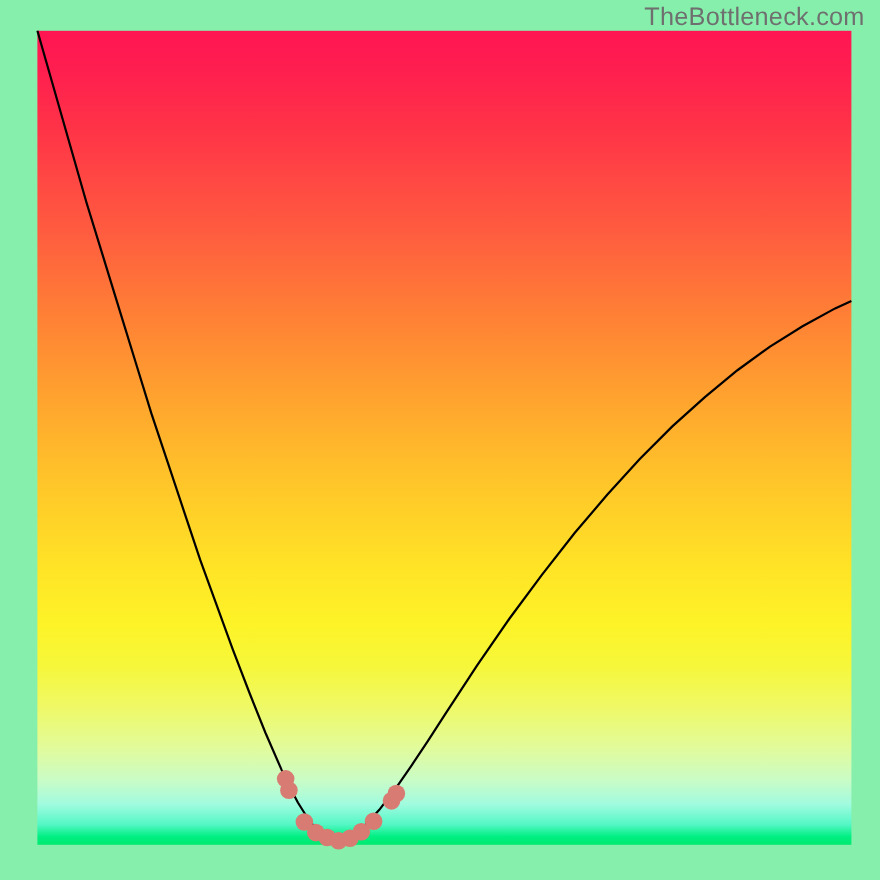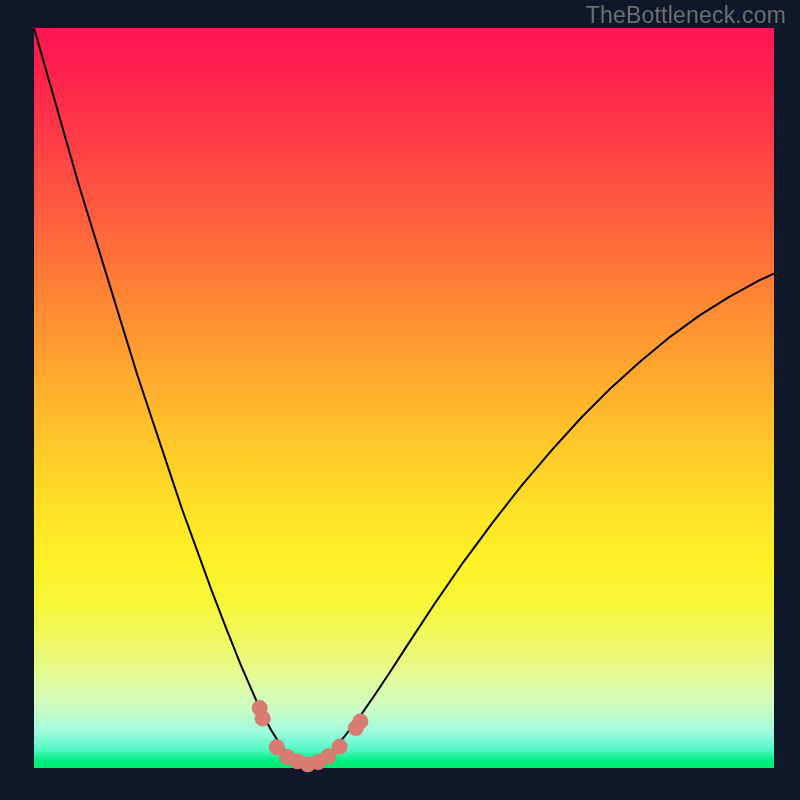--- a/index.html
+++ b/index.html
@@ -8,21 +8,21 @@
     width: 800px;
     height: 800px;
     background: #000;
     overflow: hidden;
     font-family: Arial, Helvetica, sans-serif;
   }
   .outer {
     position: relative;
     width: 800px;
     height: 800px;
-    background: #0f172a;
+    background: #86efac;
   }
   .watermark {
     position: absolute;
     top: 2px;
     right: 14px;
     color: #6f6f6f;
     font-size: 23px;
     font-weight: 500;
     letter-spacing: 0.2px;
     z-index: 10;

